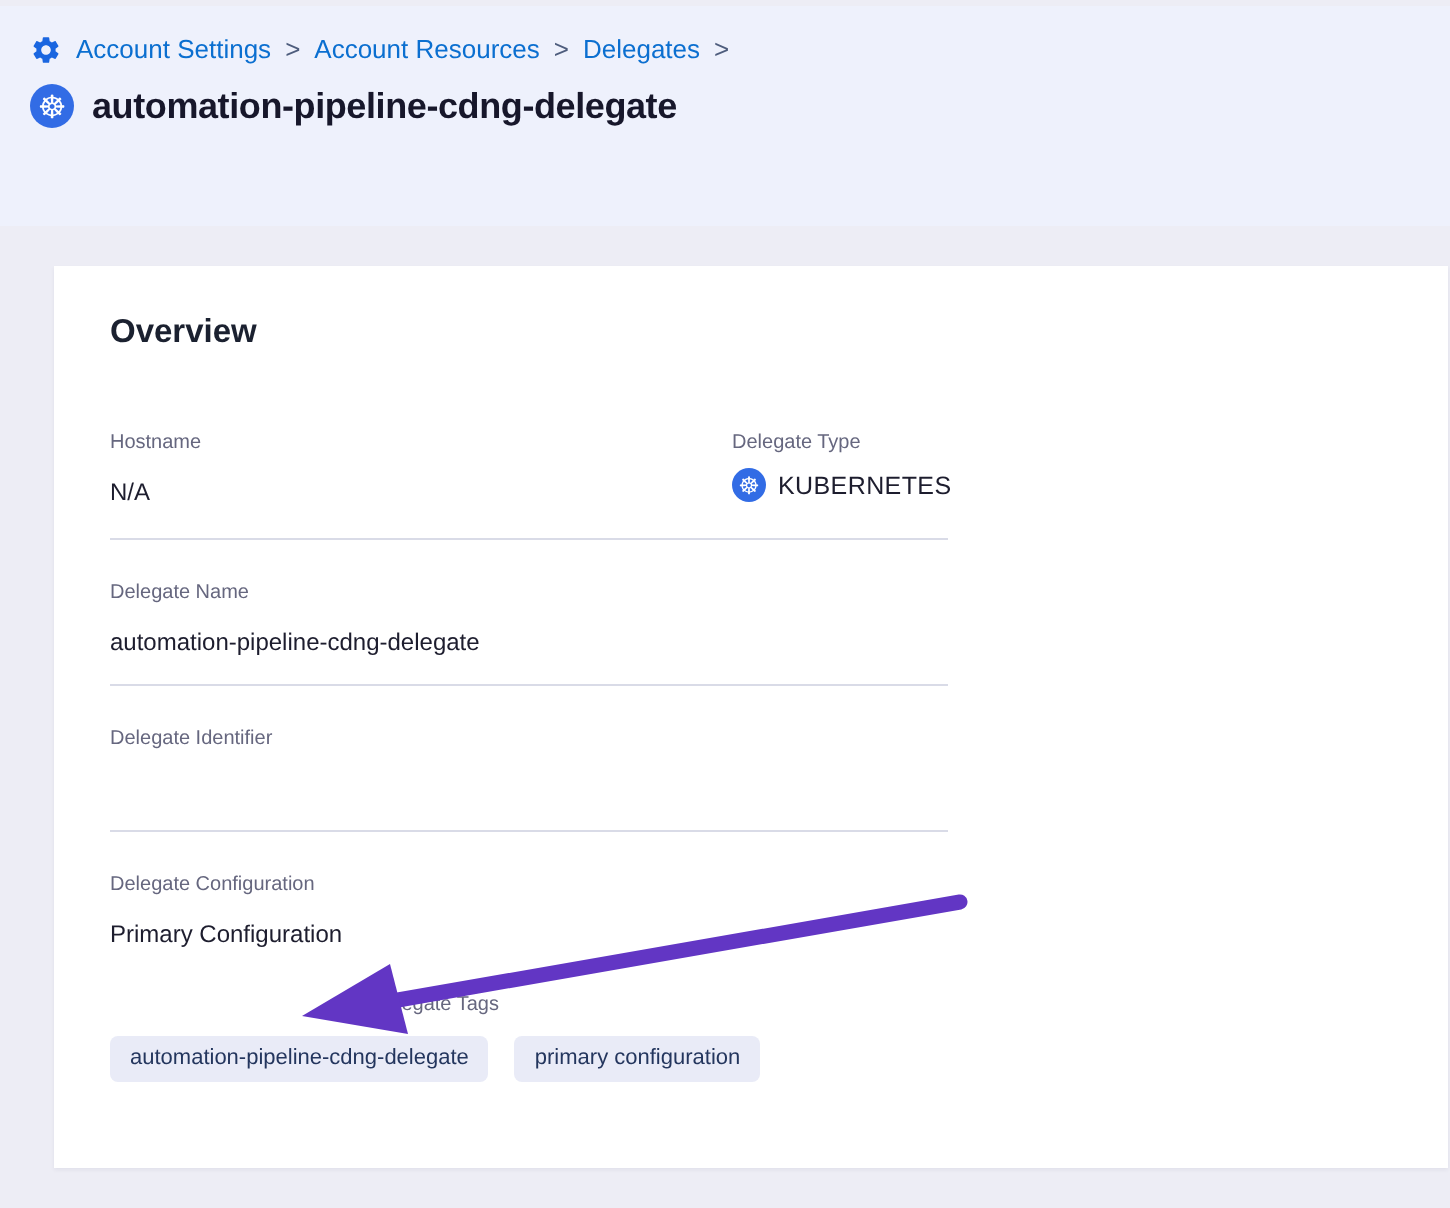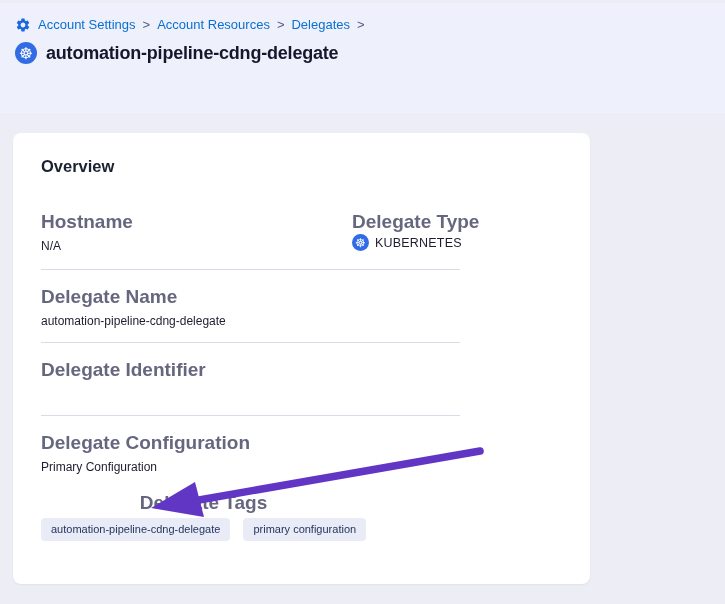--- a/index.html
+++ b/index.html
@@ -22,30 +22,30 @@
   .title-row h1{margin:0;font-size:18px;line-height:22px;font-weight:700;color:#17172b;letter-spacing:-.2px;}
   .k8s-badge{
     border-radius:50%;background:#326ce5;color:#ffffff;
     display:inline-flex;align-items:center;justify-content:center;flex:none;
     font-family:"DejaVu Sans", sans-serif;
   }
   .k8s-lg{width:22px;height:22px;font-size:16px;}
   .k8s-sm{width:17px;height:17px;font-size:12px;}
   
   .card{
-    position:absolute;left:13px;top:133px;width:577px;height:451px;
-    background:#ffffff;border-radius:8px;box-sizing:border-box;
+    position:absolute;left:27px;top:133px;width:697px;height:451px;
+    background:#ffffff;border-radius:0;box-sizing:border-box;
     box-shadow:0 1px 2px rgba(40,41,61,.06);
   }
   .card h2{
     position:absolute;left:28px;top:24px;margin:0;
     font-size:16.5px;font-weight:700;color:#1b2130;
   }
   .field{position:absolute;left:28px;}
-  .field .label{font-size:19px;line-height:16px;color:#66677f;font-weight:bold;}
+  .field .label{font-size:10px;line-height:16px;color:#66677f;}
   .field .value{margin-top:8px;font-size:12px;line-height:17px;color:#1d1d2e;}
   .f-hostname{top:81px;}
   .f-type{top:81px;left:339px;}
   .type-value{display:flex;align-items:center;gap:6px;margin-top:4px;}
   .type-value .type-text{font-size:12.5px;color:#1d1d2e;letter-spacing:.2px;font-weight:500;}
   .f-name{top:156px;}
   .f-identifier{top:229px;}
   .f-config{top:302px;}
   .f-tags{top:362px;text-align:center;}
   .divider{position:absolute;left:28px;width:419px;height:0;border-top:1px solid #d9dbe7;}

